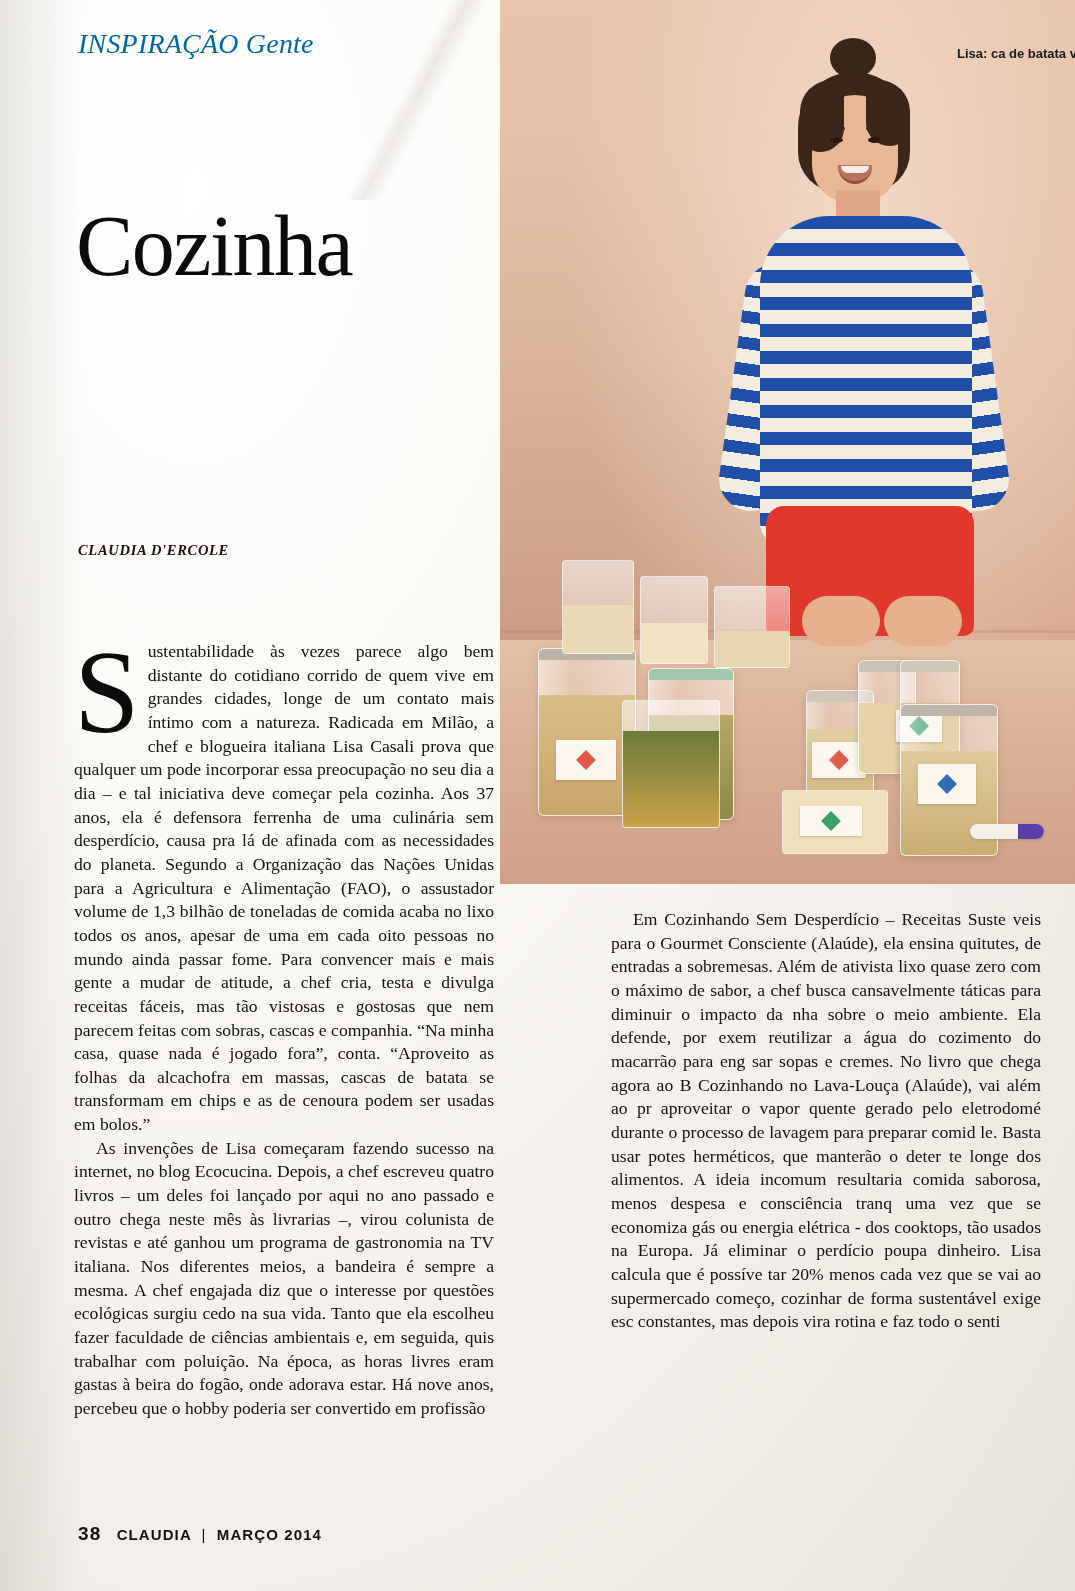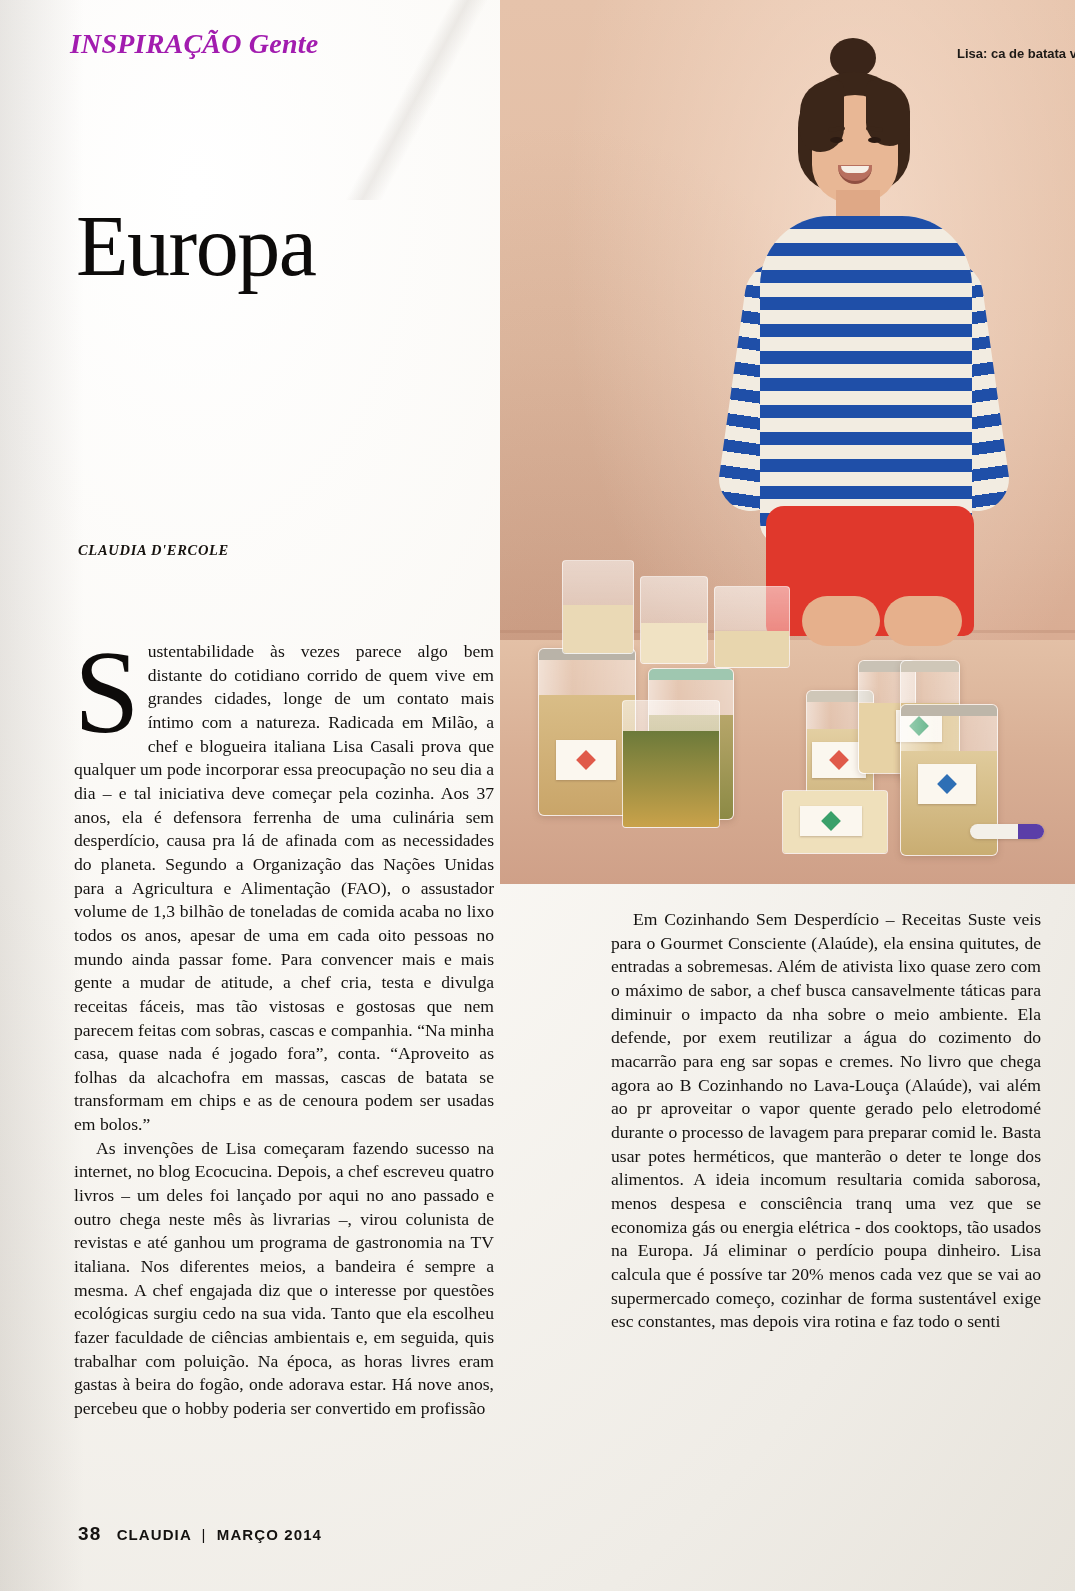--- a/index.html
+++ b/index.html
@@ -35,27 +35,27 @@
     position: absolute;
     top: 0; left: 300px;
     width: 230px; height: 200px;
     background: linear-gradient(118deg, rgba(255,255,255,0) 45%, rgba(160,150,140,.18) 50%, rgba(255,255,255,0) 56%);
     pointer-events: none;
   }
 
   
   .kicker {
     position: absolute;
-    left: 70px;
+    left: 78px;
     top: 28px;
     font-size: 28px;
     font-style: italic;
-    font-weight: bold;
+    font-weight: normal;
     letter-spacing: .2px;
-    color: #a21caf;
+    color: #0369a1;
   }
   .kicker .k1 { font-family: "Liberation Serif", serif; }
   .kicker .k2 { font-family: "Liberation Serif", serif; }
 
   
   .headline {
     position: absolute;
     left: 76px;
     top: 148px;
     width: 430px;
@@ -443,21 +443,21 @@
 
   <div class="fold-shadow"></div>
   <div class="fold-crease"></div>
 
   <div class="kicker">
     <span class="k1">INSPIRAÇÃO</span>
     <span class="k2">Gente</span>
   </div>
 
   <h1 class="headline">
-    <span>Europa</span>
+    <span>Cozinha</span>
   </h1>
 
   <div class="byline">CLAUDIA D'ERCOLE</div>
 
   <div class="col col-left">
     <p class="first"><span class="dropcap">S</span><span>ustentabilidade às vezes parece algo bem distante do cotidiano corrido de quem vive em grandes cidades, longe de um contato mais íntimo com a natureza. Radicada em Milão, a chef e blogueira italiana Lisa Casali prova que qualquer um pode incorporar essa preocupação no seu dia a dia – e tal iniciativa deve começar pela cozinha. Aos 37 anos, ela é defensora ferrenha de uma culinária sem desperdício, causa pra lá de afinada com as necessidades do planeta. Segundo a Organização das Nações Unidas para a Agricultura e Alimentação (FAO), o assustador volume de 1,3 bilhão de toneladas de comida acaba no lixo todos os anos, apesar de uma em cada oito pessoas no mundo ainda passar fome. Para convencer mais e mais gente a mudar de atitude, a chef cria, testa e divulga receitas fáceis, mas tão vistosas e gostosas que nem parecem feitas com sobras, cascas e companhia. “Na minha casa, quase nada é jogado fora”, conta. “Aproveito as folhas da alcachofra em massas, cascas de batata se transformam em chips e as de cenoura podem ser usadas em bolos.”</span></p>
     <p>As invenções de Lisa começaram fazendo sucesso na internet, no blog Ecocucina. Depois, a chef escreveu quatro livros – um deles foi lançado por aqui no ano passado e outro chega neste mês às livrarias –, virou colunista de revistas e até ganhou um programa de gastronomia na TV italiana. Nos diferentes meios, a bandeira é sempre a mesma. A chef engajada diz que o interesse por questões ecológicas surgiu cedo na sua vida. Tanto que ela escolheu fazer faculdade de ciências ambientais e, em seguida, quis trabalhar com poluição. Na época, as horas livres eram gastas à beira do fogão, onde adorava estar. Há nove anos, percebeu que o hobby poderia ser convertido em profissão</p>
   </div>
 
   <div class="col col-right">

